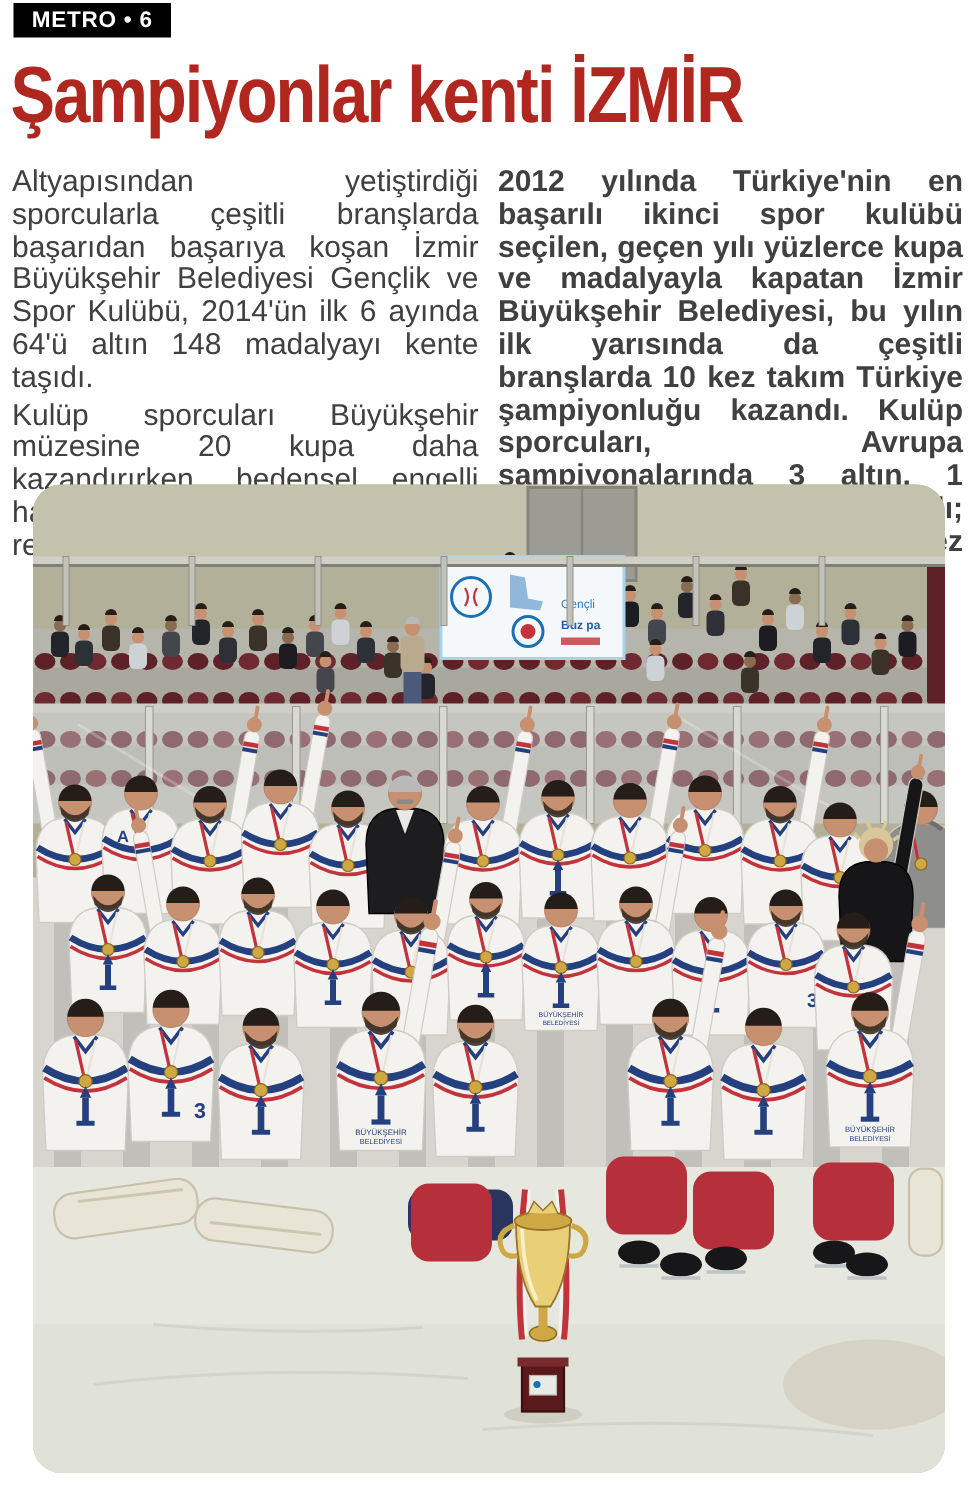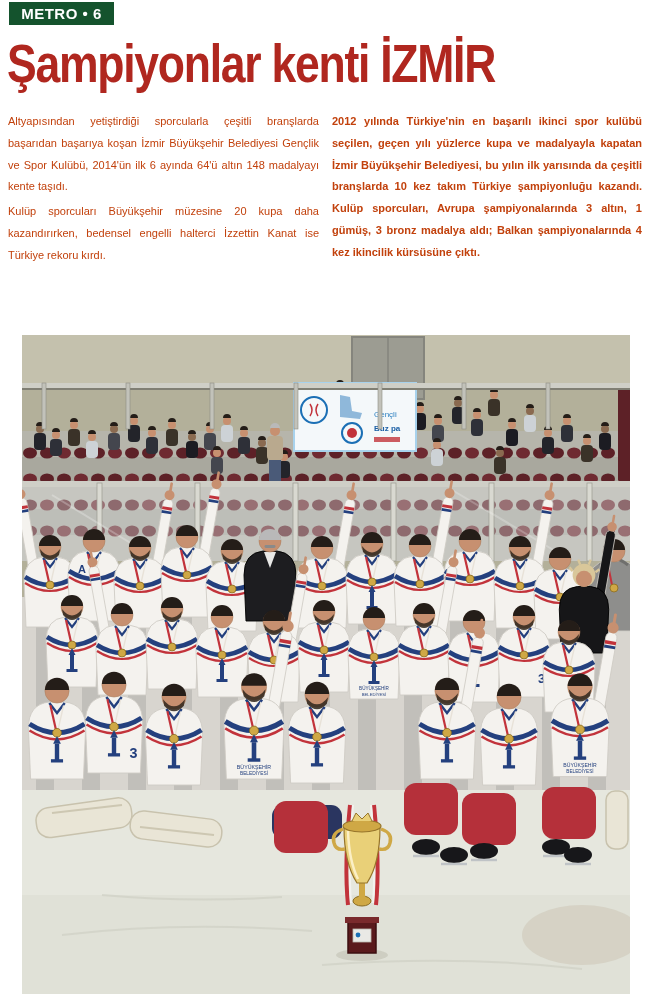--- a/index.html
+++ b/index.html
@@ -12,35 +12,35 @@
     display:flex;align-items:center;justify-content:center;
     color:#fff;font-weight:bold;font-size:15px;letter-spacing:.5px;
   }
   .headline{
     position:absolute;left:7px;top:33px;width:720px;
     font-weight:bold;font-size:53px;letter-spacing:-1.5px;white-space:nowrap;
     transform:scaleX(0.84);transform-origin:left top;
   }
   .col{
     position:absolute;top:111px;
-    font-size:11px;line-height:21.8px;color:#c2410c;text-align:justify;
+    font-size:20px;line-height:21.8px;color:#404040;text-align:justify;
   }
   .col p{margin:0 0 3px 0;}
   #col-left{left:8px;width:311px;}
   #col-right{left:332px;width:310px;font-weight:bold;}
   .photo{
-    position:absolute;left:22px;top:335px;width:608px;height:659px;
-    background:#b3b09a;overflow:hidden;
+    position:absolute;left:22px;top:323px;width:608px;height:659px;
+    background:#b3b09a;overflow:hidden;border-radius:19px;
   }
   .photo svg{display:block;}
 </style>
 </head>
 <body>
 
-<div class="masthead" style="background: #14532d; color: rgb(255, 255, 255);">METRO • 6</div>
+<div class="masthead" style="background: #000000; color: rgb(255, 255, 255);">METRO • 6</div>
 
 <h1 class="headline" style="margin: 0px; color: rgb(176, 39, 31);">Şampiyonlar kenti İZMİR</h1>
 
 <div class="col" id="col-left">
   <p>Altyapısından yetiştirdiği sporcularla çeşitli branşlarda başarıdan başarıya koşan İzmir Büyükşehir Belediyesi Gençlik ve Spor Kulübü, 2014'ün ilk 6 ayında 64'ü altın 148 madalyayı kente taşıdı.</p>
   <p>Kulüp sporcuları Büyükşehir müzesine 20 kupa daha kazandırırken, bedensel engelli halterci İzzettin Kanat ise Türkiye rekoru kırdı.</p>
 </div>
 
 <div class="col" id="col-right">
   <p>2012 yılında Türkiye'nin en başarılı ikinci spor kulübü seçilen, geçen yılı yüzlerce kupa ve madalyayla kapatan İzmir Büyükşehir Belediyesi, bu yılın ilk yarısında da çeşitli branşlarda 10 kez takım Türkiye şampiyonluğu kazandı. Kulüp sporcuları, Avrupa şampiyonalarında 3 altın, 1 gümüş, 3 bronz madalya aldı; Balkan şampiyonalarında 4 kez ikincilik kürsüsüne çıktı.</p>

